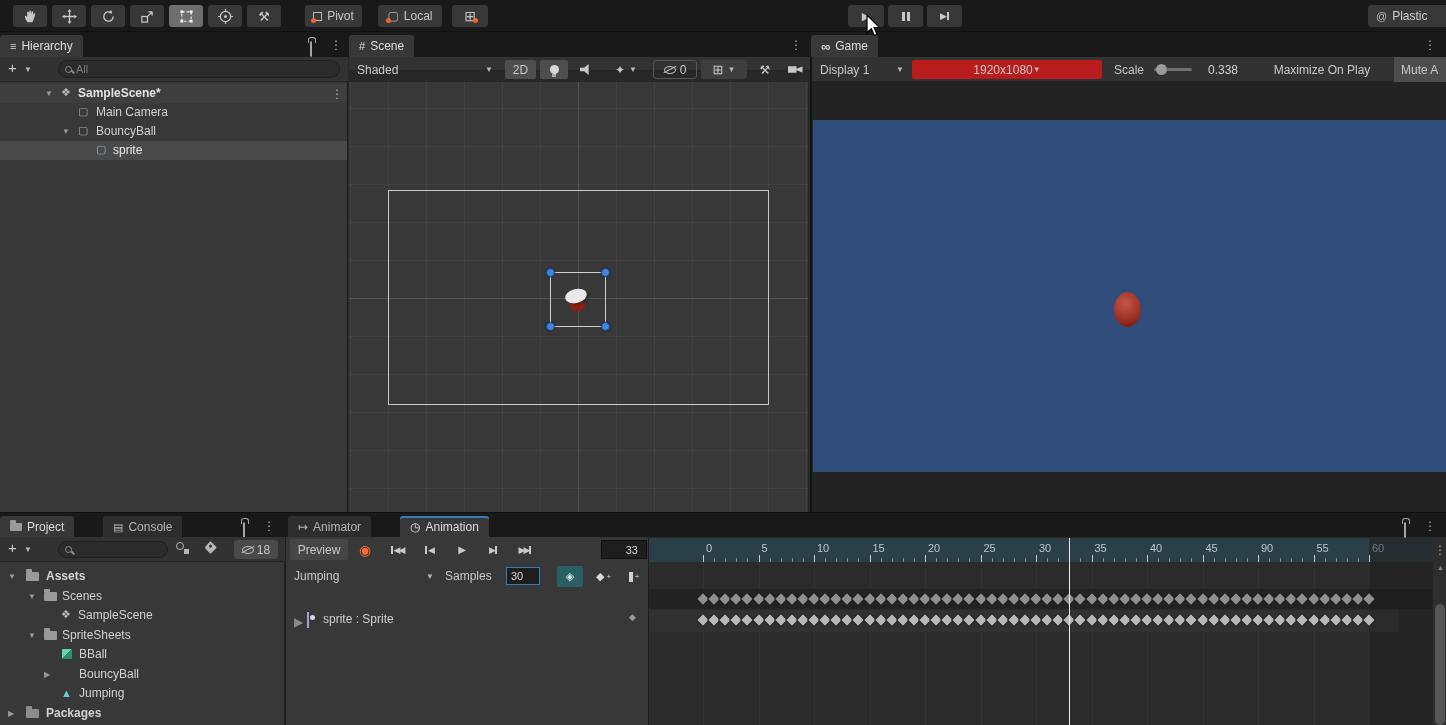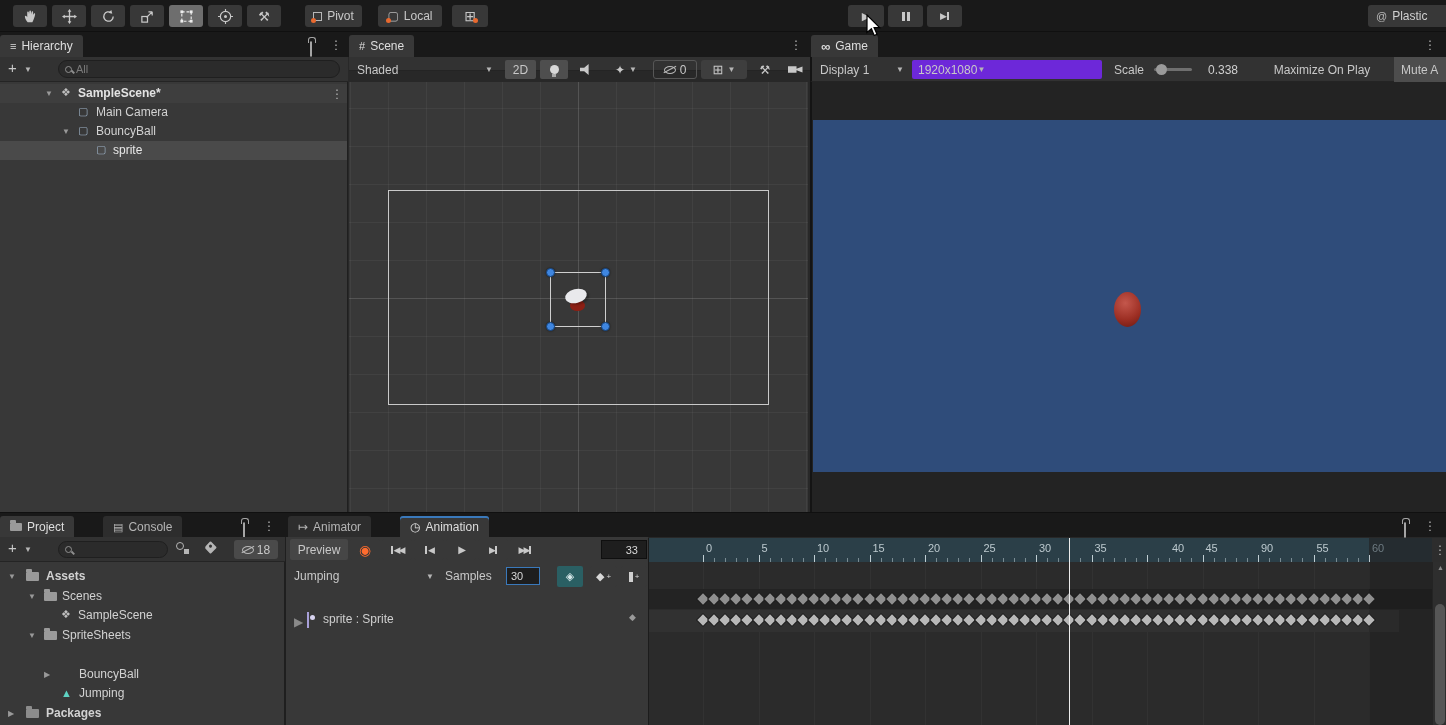--- a/index.html
+++ b/index.html
@@ -306,21 +306,21 @@
   </div>
   <div class="abs" style="left:221px;top:218px;width:15px;height:11px;border-radius:50%;background:#8c1f14"></div>
   <div class="abs" style="left:216px;top:207px;width:22px;height:14px;border-radius:50%;background:#e9e9ec;transform:rotate(-14deg);box-shadow:2px 2px 2px rgba(0,0,0,0.25)"></div>
 </div>
 
 <div class="abs ptoolbar" style="left:810px;top:57px;width:636px;height:25px;border-left:2px solid #141414">
   <div class="abs flex" style="left:4px;top:3px;width:92px;height:19px;justify-content:space-between;padding:0 4px">
     <span>Display 1</span>
     <span class="dd-caret">▼</span>
   </div>
-  <div class="abs flex" style="left:100px;top:3px;width:190px;height:19px;background:#6d28d9;border-radius:2px;justify-content:flex-start;padding:0 6px">
+  <div class="abs flex" style="left:100px;top:3px;width:190px;height:19px;background:#b91c1c;border-radius:2px;justify-content:center;padding:0 6px">
     <span>1920x1080</span>
     <span class="dd-caret">▼</span>
   </div>
   <span class="abs" style="left:302px;top:6px;color:#c8c8c8">Scale</span>
   <div class="abs" style="left:342px;top:11px;width:38px;height:3px;background:#6f6f6f;border-radius:2px"></div>
   <div class="abs" style="left:344px;top:7px;width:11px;height:11px;border-radius:50%;background:#9a9a9a"></div>
   <span class="abs" style="left:396px;top:6px;color:#d0d0d0">0.338</span>
   <div class="abs flex" style="left:440px;top:0;width:140px;height:25px;justify-content:center">
     <span>Maximize On Play</span>
   </div>
@@ -388,20 +388,24 @@
     <span class="lbl" style="left:62px">Scenes</span>
   </div>
   <div class="trow" style="top:44px">
     <span class="uicon" style="left:61px">❖</span>
     <span class="lbl" style="left:78px">SampleScene</span>
   </div>
   <div class="trow" style="top:64px">
     <span class="fold" style="left:28px">▼</span>
     <span class="folder open" style="left:44px"></span>
     <span class="lbl" style="left:62px">SpriteSheets</span>
+  </div>
+  <div class="trow" style="top:83px">
+    <span class="abs" style="left:62px;top:4px;width:10px;height:10px;background:linear-gradient(135deg,#6ad4ae 50%,#2e8f6b 50%);border-radius:1px"></span>
+    <span class="lbl" style="left:79px">BBall</span>
   </div>
   <div class="trow" style="top:103px">
     <span class="fold" style="left:44px">▶</span>
     <span class="lbl" style="left:79px">BouncyBall</span>
   </div>
   <div class="trow" style="top:122px">
     <span class="abs" style="left:61px;top:3px;font-size:11px;color:#5fd3c3">▲</span>
     <span class="lbl" style="left:79px">Jumping</span>
   </div>
   <div class="trow" style="top:142px">
@@ -512,21 +516,21 @@
         <div class="tick" style="left: 409.2px;"></div>
         <div class="tick" style="left: 420.3px;"></div>
         <div class="tick" style="left: 431.4px;"></div>
         <div class="tick major" style="left: 442.5px;"></div>
         <div class="tlabel" style="left: 445.5px;">35</div>
         <div class="tick" style="left: 453.6px;"></div>
         <div class="tick" style="left: 464.7px;"></div>
         <div class="tick" style="left: 475.8px;"></div>
         <div class="tick" style="left: 486.9px;"></div>
         <div class="tick major" style="left: 498px;"></div>
-        <div class="tlabel" style="left: 523px;">40</div>
+        <div class="tlabel" style="left: 501px;">40</div>
         <div class="tick" style="left: 509.1px;"></div>
         <div class="tick" style="left: 520.2px;"></div>
         <div class="tick" style="left: 531.3px;"></div>
         <div class="tick" style="left: 542.4px;"></div>
         <div class="tick major" style="left: 553.5px;"></div>
         <div class="tlabel" style="left: 556.5px;">45</div>
         <div class="tick" style="left: 564.6px;"></div>
         <div class="tick" style="left: 575.7px;"></div>
         <div class="tick" style="left: 586.8px;"></div>
         <div class="tick" style="left: 597.9px;"></div>

